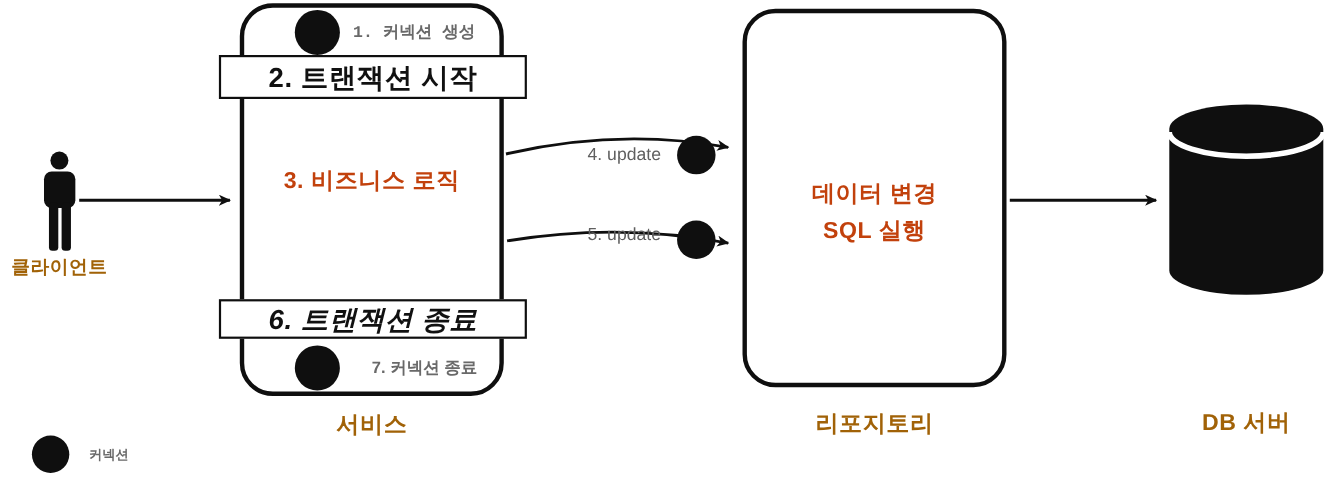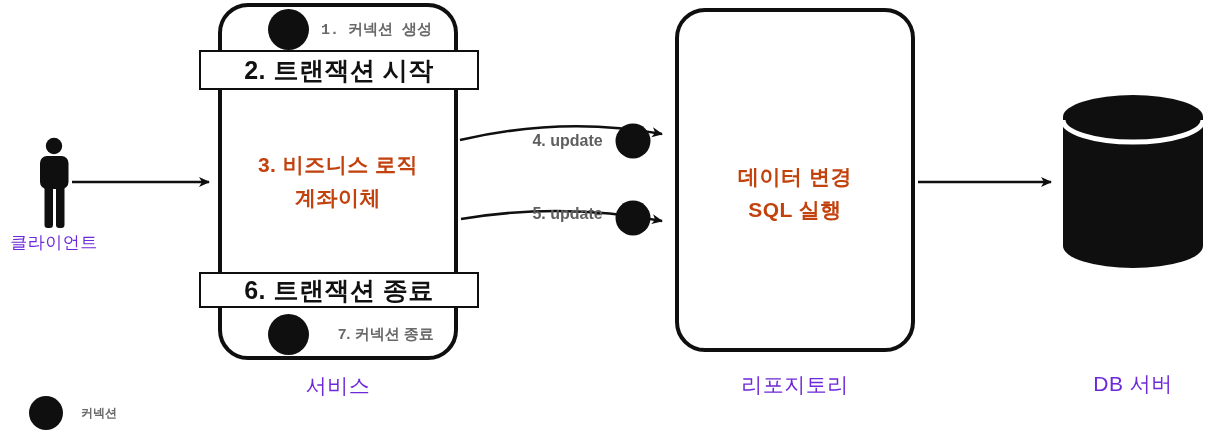--- a/index.html
+++ b/index.html
@@ -61,30 +61,30 @@
     font-weight: bold;
     font-size: 21px;
     color: #c2410c;
     text-align: center;
     line-height: 33px;
     letter-spacing: 0.5px;
   }
   .shape-label {
     position: absolute;
     z-index: 2;
-    font-weight: normal;
+    font-weight: bold;
     font-size: 21px;
-    color: #6d28d9;
+    color: #a16207;
     text-align: center;
     letter-spacing: 0.5px;
   }
   .update-label {
     position: absolute;
     z-index: 6;
-    font-weight: bold;
+    font-weight: normal;
     font-size: 16px;
     color: #5f5f5f;
     text-align: center;
     white-space: nowrap;
   }
   .legend-label {
     position: absolute;
     z-index: 2;
     font-weight: bold;
     font-size: 12px;
@@ -102,24 +102,23 @@
 
   <div class="sketch-box" style="left:675px; top:8px; width:240px; height:344px;"></div>
 
   <div class="dot" style="left:268px; top:9px; width:41px; height:41px;"></div>
   <div class="step-note" style="left:321px; top:19px; height:21px;font-family:Liberation Mono, monospace;">1. 커넥션 생성</div>
 
   <div class="band" style="left:199px; top:50px; width:280px; height:40px;">2. 트랜잭션 시작</div>
 
   <div class="big-text" style="left:218px; top:148px; width:240px;">
     <div>3. 비즈니스 로직</div>
-    <div>계좌이체</div>
   </div>
 
-  <div class="band" style="left:199px; top:272px; width:280px; height:36px;">6. 트랜잭션 종료</div>
+  <div class="band" style="left:199px; top:272px; width:280px; height:36px;font-style:italic;">6. 트랜잭션 종료</div>
 
   <div class="dot" style="left:268px; top:314px; width:41px; height:41px;"></div>
   <div class="step-note" style="left:321px; top:324px; height:21px;margin-left:17px;">7. 커넥션 종료</div>
 
   <div class="shape-label" style="left:218px; top:372px; width:240px;">서비스</div>
 
   <div class="big-text" style="left:675px; top:146px; width:240px;margin-top:14px;">
     <div>데이터 변경</div>
     <div>SQL 실행</div>
   </div>

